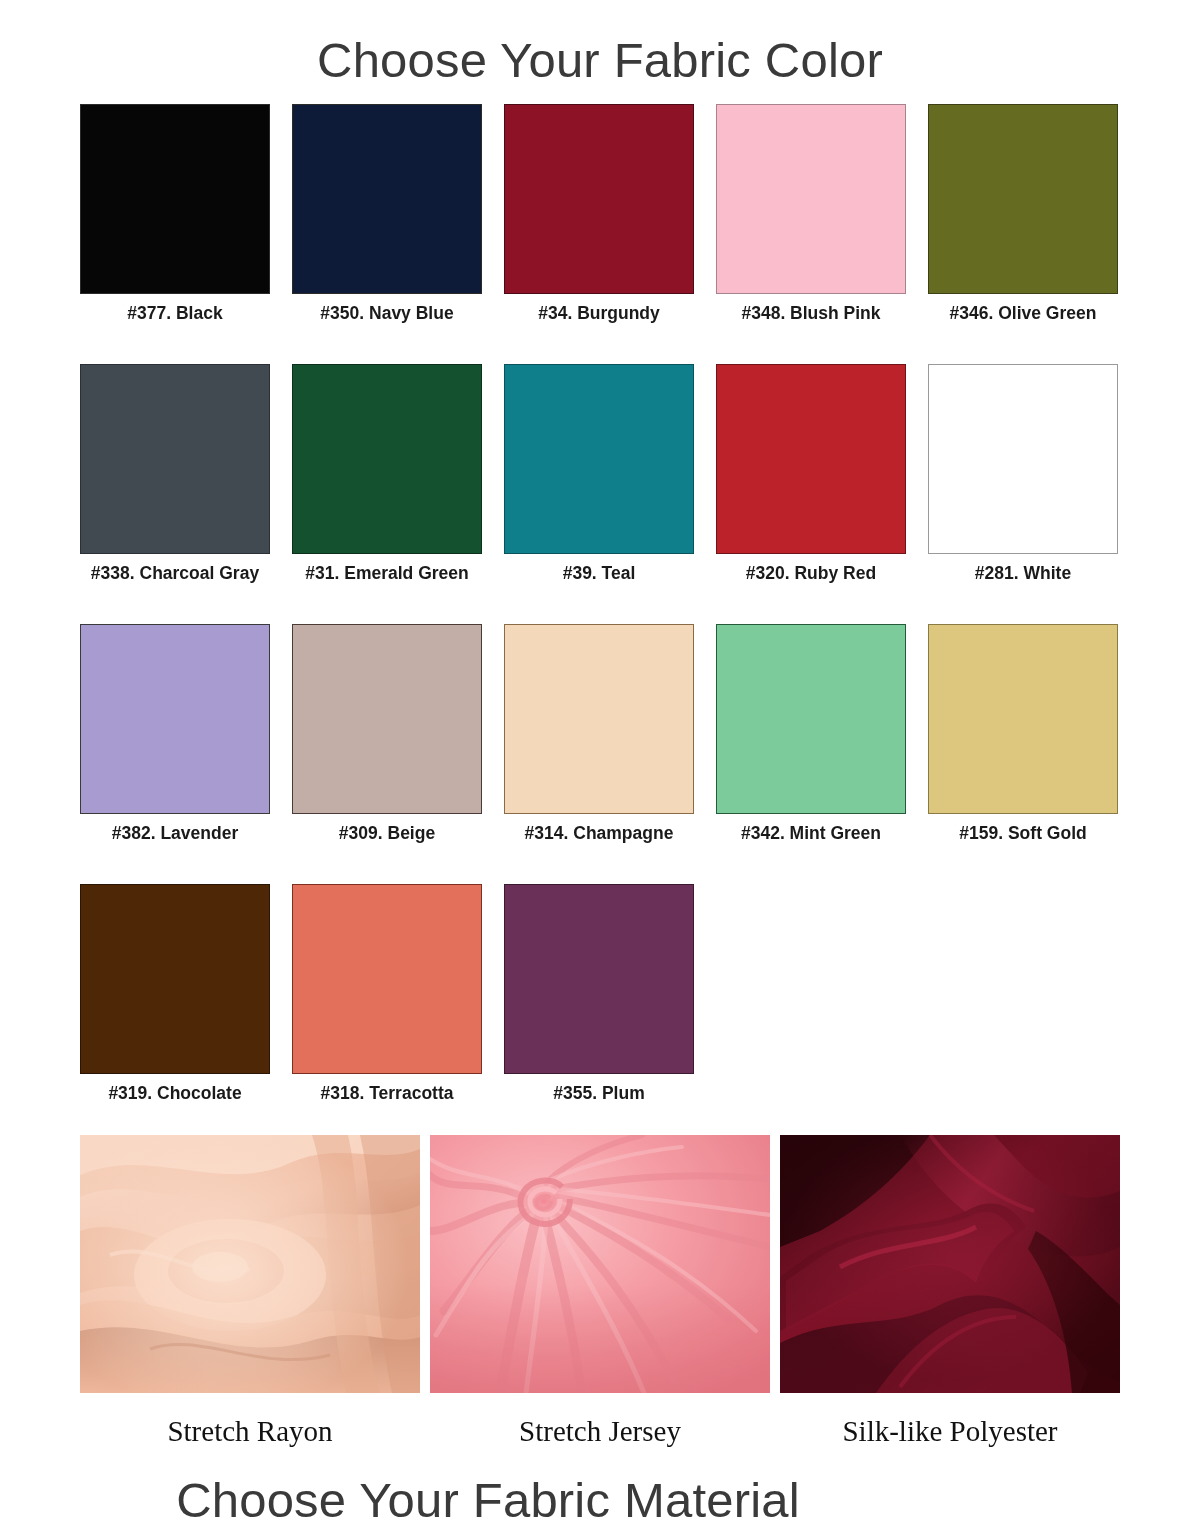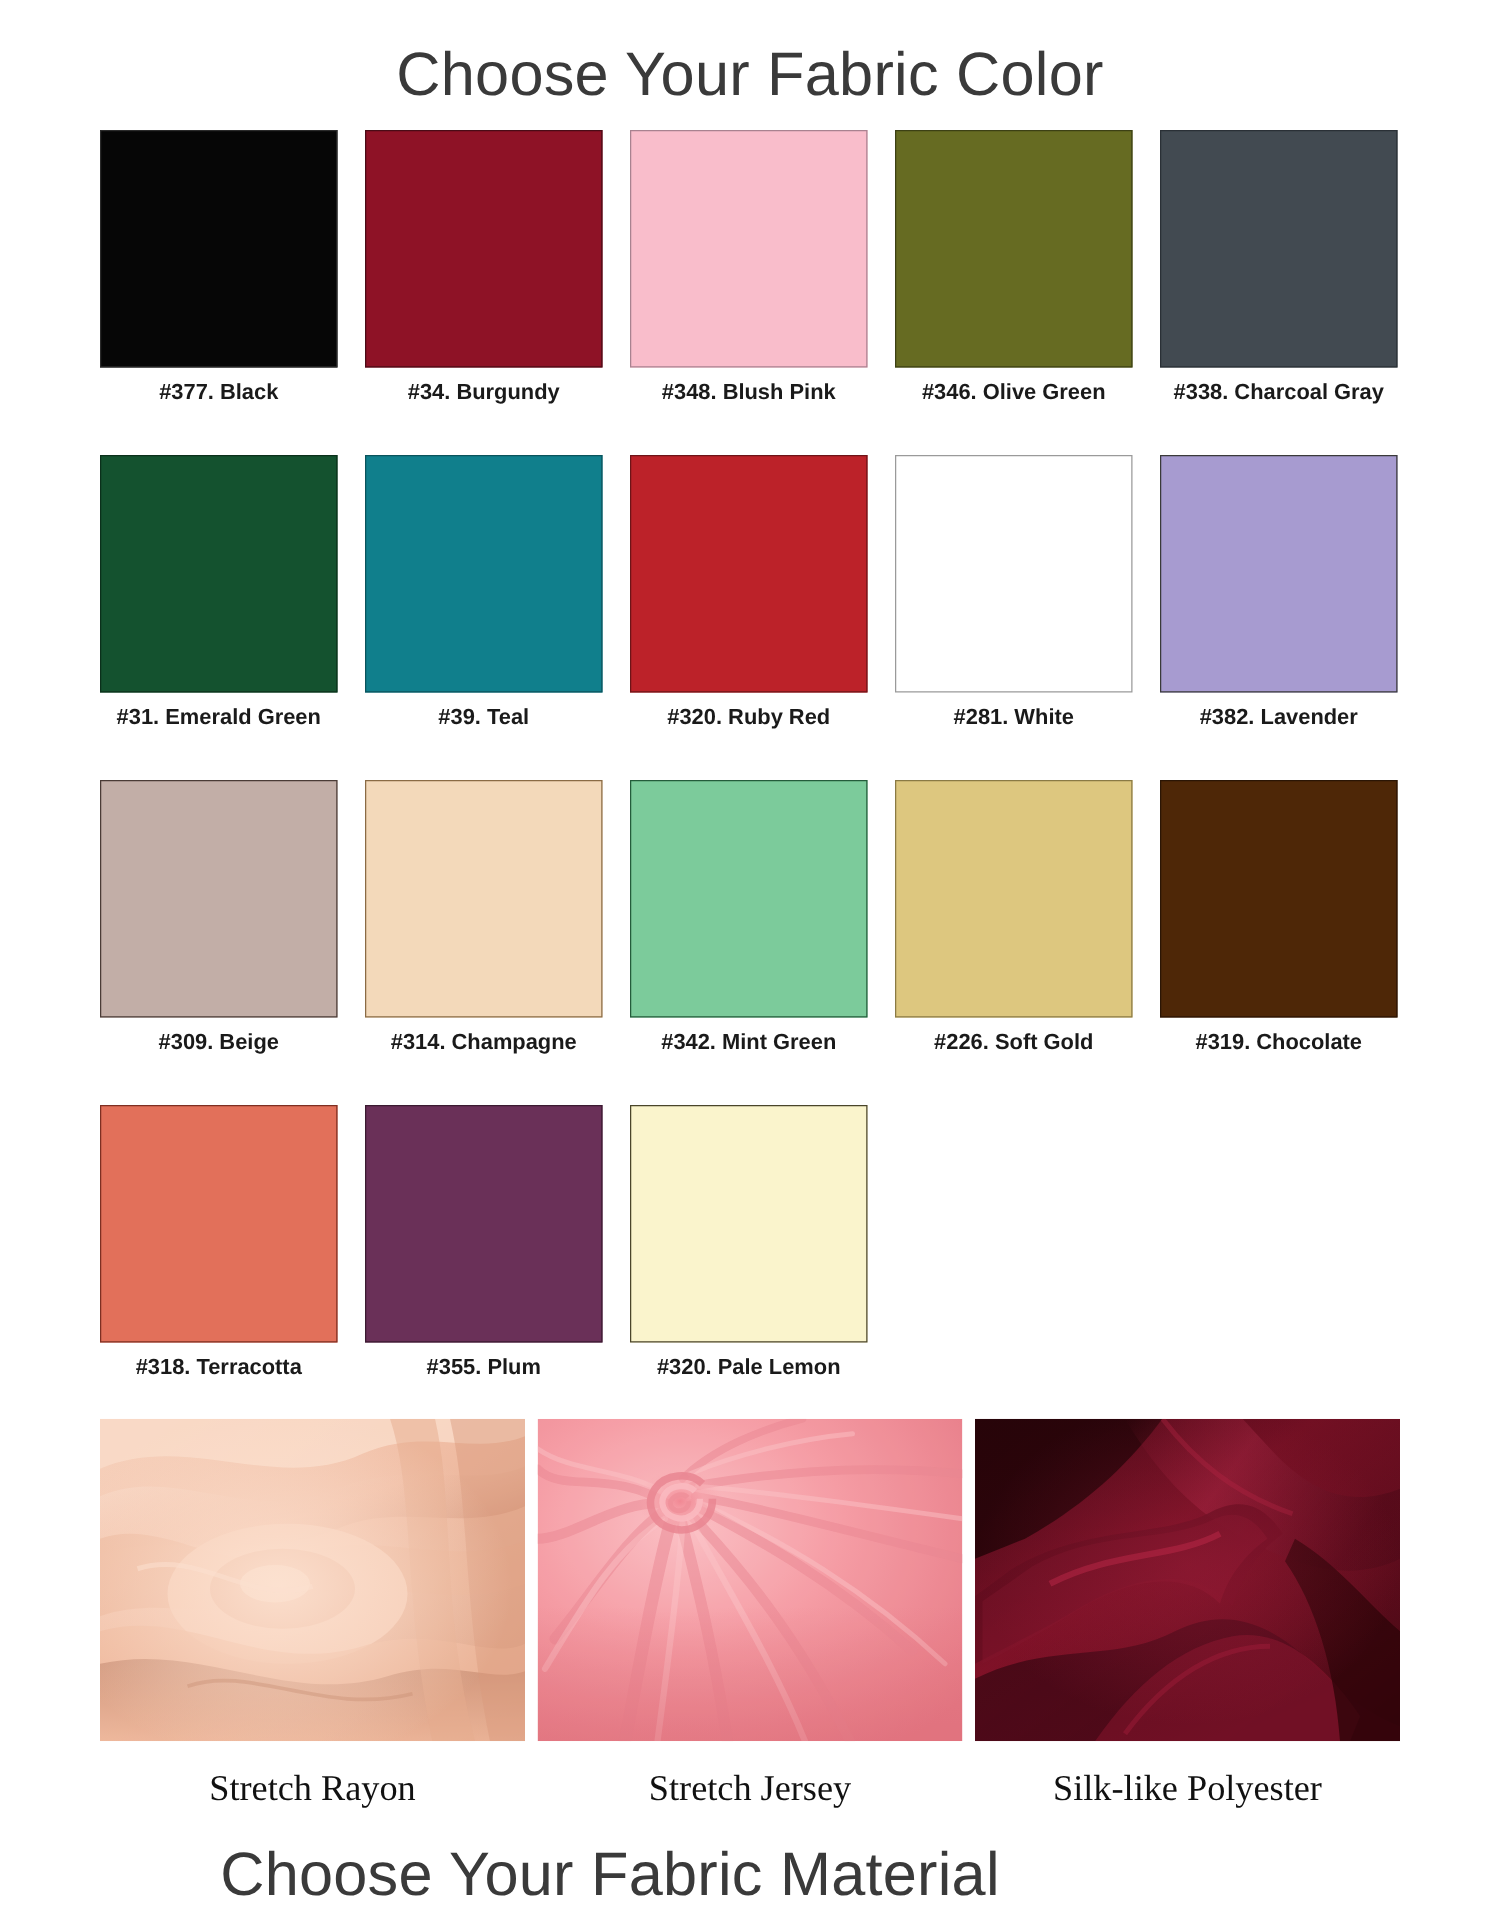--- a/index.html
+++ b/index.html
@@ -126,20 +126,24 @@
 
   <div class="title title-top">Choose Your Fabric Color</div>
 
   <div class="color-grid">
 
     <div class="swatch-cell">
       <span class="swatch" id="chip-0" style="background: rgb(6, 6, 6); border: 1px solid rgb(43, 43, 43);"></span>
       <span class="swatch-label">#377. Black</span>
     </div>
 
+    <div class="swatch-cell">
+      <span class="swatch" id="chip-1" style="background: rgb(13, 27, 56); border: 1px solid rgb(43, 43, 43);"></span>
+      <span class="swatch-label">#350. Navy Blue</span>
+    </div>
 
     <div class="swatch-cell">
       <span class="swatch" id="chip-2" style="background: rgb(142, 18, 38); border: 1px solid rgb(74, 11, 22);"></span>
       <span class="swatch-label">#34. Burgundy</span>
     </div>
 
     <div class="swatch-cell">
       <span class="swatch" id="chip-3" style="background: rgb(249, 189, 203); border: 1px solid rgb(169, 130, 144);"></span>
       <span class="swatch-label">#348. Blush Pink</span>
     </div>
@@ -190,42 +194,38 @@
       <span class="swatch-label">#314. Champagne</span>
     </div>
 
     <div class="swatch-cell">
       <span class="swatch" id="chip-14" style="background: rgb(124, 203, 155); border: 1px solid rgb(36, 92, 59);"></span>
       <span class="swatch-label">#342. Mint Green</span>
     </div>
 
     <div class="swatch-cell">
       <span class="swatch" id="chip-15" style="background: rgb(221, 199, 127); border: 1px solid rgb(138, 122, 68);"></span>
-      <span class="swatch-label">#226. Soft Gold</span>
+      <span class="swatch-label">#159. Soft Gold</span>
     </div>
 
     <div class="swatch-cell">
       <span class="swatch" id="chip-16" style="background: rgb(78, 39, 7); border: 1px solid rgb(43, 21, 4);"></span>
       <span class="swatch-label">#319. Chocolate</span>
     </div>
 
     <div class="swatch-cell">
       <span class="swatch" id="chip-17" style="background: rgb(226, 112, 90); border: 1px solid rgb(126, 47, 34);"></span>
       <span class="swatch-label">#318. Terracotta</span>
     </div>
 
     <div class="swatch-cell">
       <span class="swatch" id="chip-18" style="background: rgb(106, 48, 88); border: 1px solid rgb(59, 26, 49);"></span>
       <span class="swatch-label">#355. Plum</span>
     </div>
 
-    <div class="swatch-cell">
-      <span class="swatch" id="chip-19" style="background: rgb(250, 244, 204); border: 1px solid rgb(74, 69, 42);"></span>
-      <span class="swatch-label">#320. Pale Lemon</span>
-    </div>
 
   </div>
 
   <div class="material-row">
 
     <div class="material-cell mat-1">
       <div class="material-img">
         <svg viewBox="0 0 340 258" preserveAspectRatio="none" aria-hidden="true">
           <defs>
             <linearGradient id="rayBase" x1="0" y1="0" x2="1" y2="1">

